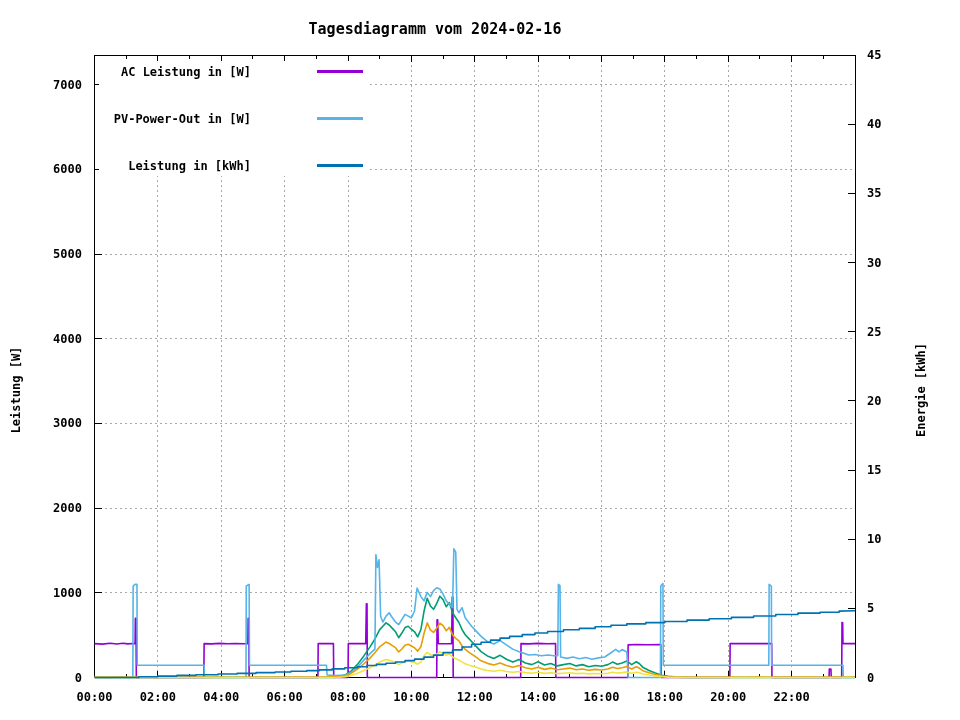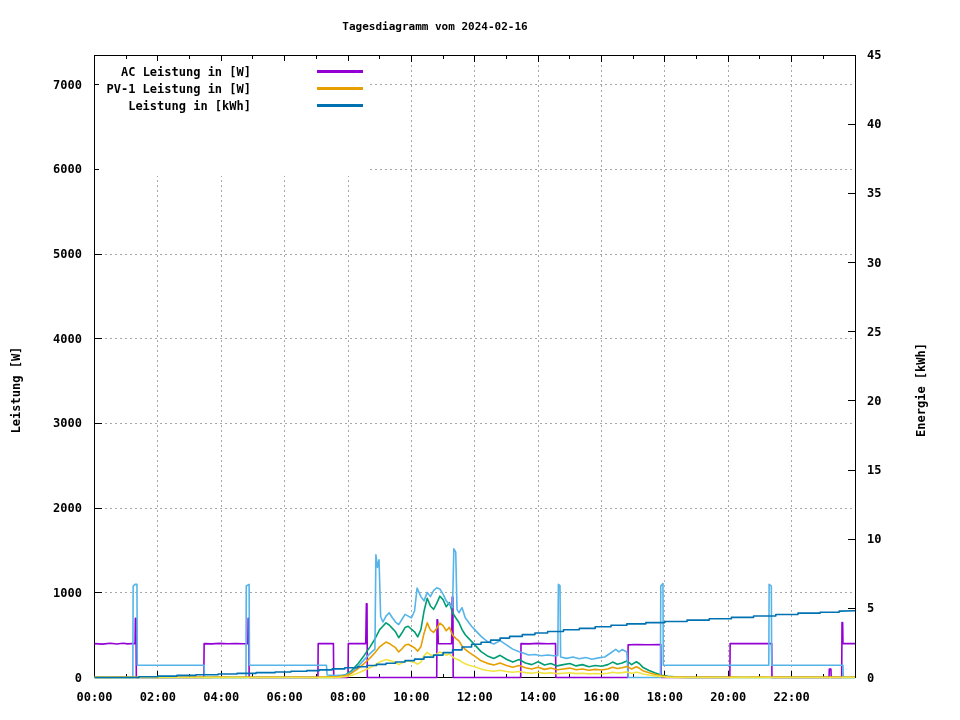--- a/index.html
+++ b/index.html
@@ -1,26 +1,26 @@
 <!DOCTYPE html>
 <html><head>
 <meta charset="utf-8">
 <style>
   html,body{margin:0;padding:0;background:#fff;}
   #stage{position:relative;width:960px;height:720px;background:#ffffff;overflow:hidden;
          font-family:"DejaVu Sans Mono","Liberation Mono",monospace;color:#000;}
   #chart-svg{position:absolute;left:0;top:0;}
   .chart-title{position:absolute;left:0;top:20px;width:870px;text-align:center;
-               font-size:11px;font-weight:bold;white-space:nowrap;}
+               font-size:15px;font-weight:bold;white-space:nowrap;}
   .ylabel{position:absolute;left:16px;top:390px;transform:translate(-50%,-50%) rotate(-90deg);
           font-size:12px;font-weight:bold;white-space:nowrap;}
   .y2label{position:absolute;left:921px;top:390px;transform:translate(-50%,-50%) rotate(-90deg);
            font-size:12px;font-weight:bold;white-space:nowrap;}
   #legend{position:absolute;left:99px;top:61px;width:268px;height:115px;background:#ffffff;
-          display:flex;flex-direction:column;justify-content:flex-start;padding:2px 0;box-sizing:border-box;}
+          display:flex;flex-direction:column;justify-content:space-between;padding:2px 0;box-sizing:border-box;}
   .lrow{display:flex;align-items:center;height:17px;}
   .llabel{display:inline-block;width:152px;text-align:right;font-size:12px;font-weight:bold;white-space:nowrap;}
   .lline{display:inline-block;width:46px;height:0;border-top:3px solid #000;margin-left:66px;}
   text{font-family:"DejaVu Sans Mono","Liberation Mono",monospace;font-weight:bold;}
 </style>
 </head>
 <body>
 
 <div id="stage">
   <svg id="chart-svg" width="960" height="720">
@@ -152,21 +152,21 @@
   <div class="chart-title">Tagesdiagramm vom 2024-02-16</div>
   <div class="ylabel">Leistung [W]</div>
   <div class="y2label">Energie [kWh]</div>
 
   <div id="legend">
     <div class="lrow">
       <span class="llabel">AC Leistung in [W]</span>
       <span class="lline" style="border-top-color: rgb(148, 0, 211);"></span>
     </div>
     <div class="lrow">
-      <span class="llabel">PV-1 Leistung in [W]</span>
-      <span class="lline" style="border-top-color: rgb(230, 159, 0);"></span>
+      <span class="llabel">PV-Power-Out in [W]</span>
+      <span class="lline" style="border-top-color: rgb(86, 180, 233);"></span>
     </div>
     <div class="lrow">
       <span class="llabel">Leistung in [kWh]</span>
       <span class="lline" style="border-top-color: rgb(0, 114, 178);"></span>
     </div>
   </div>
 </div>
 
 </body></html>

